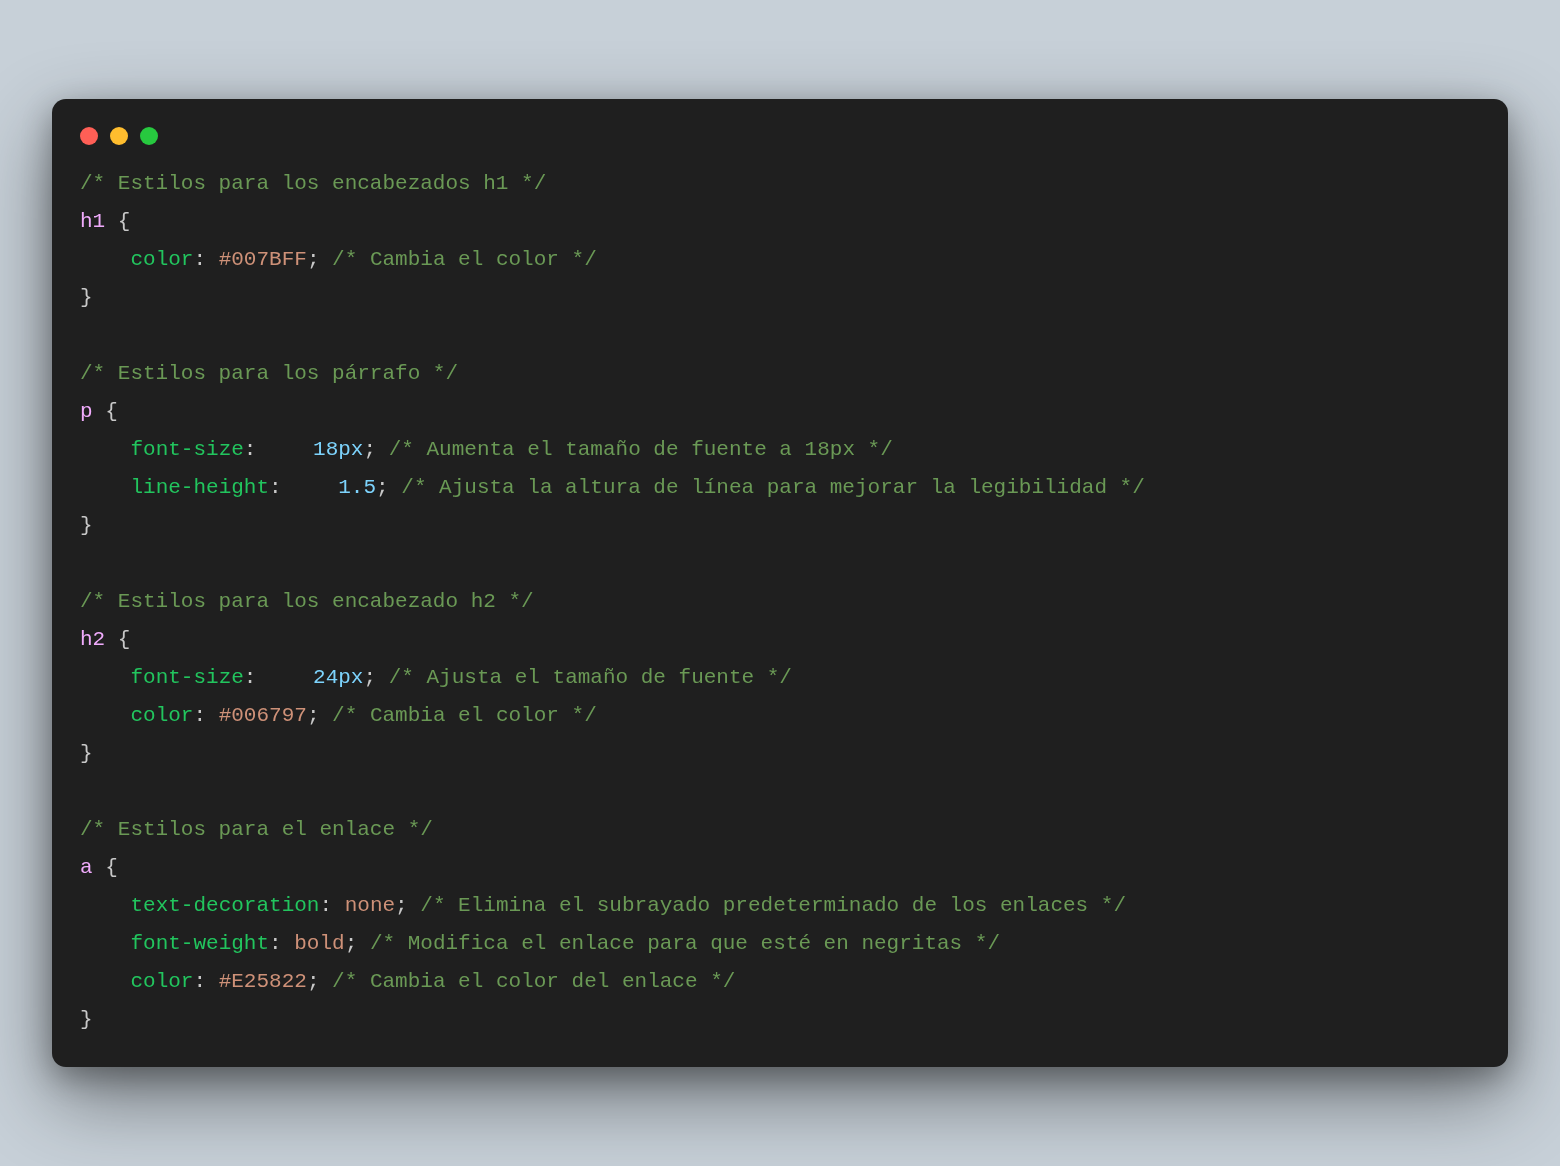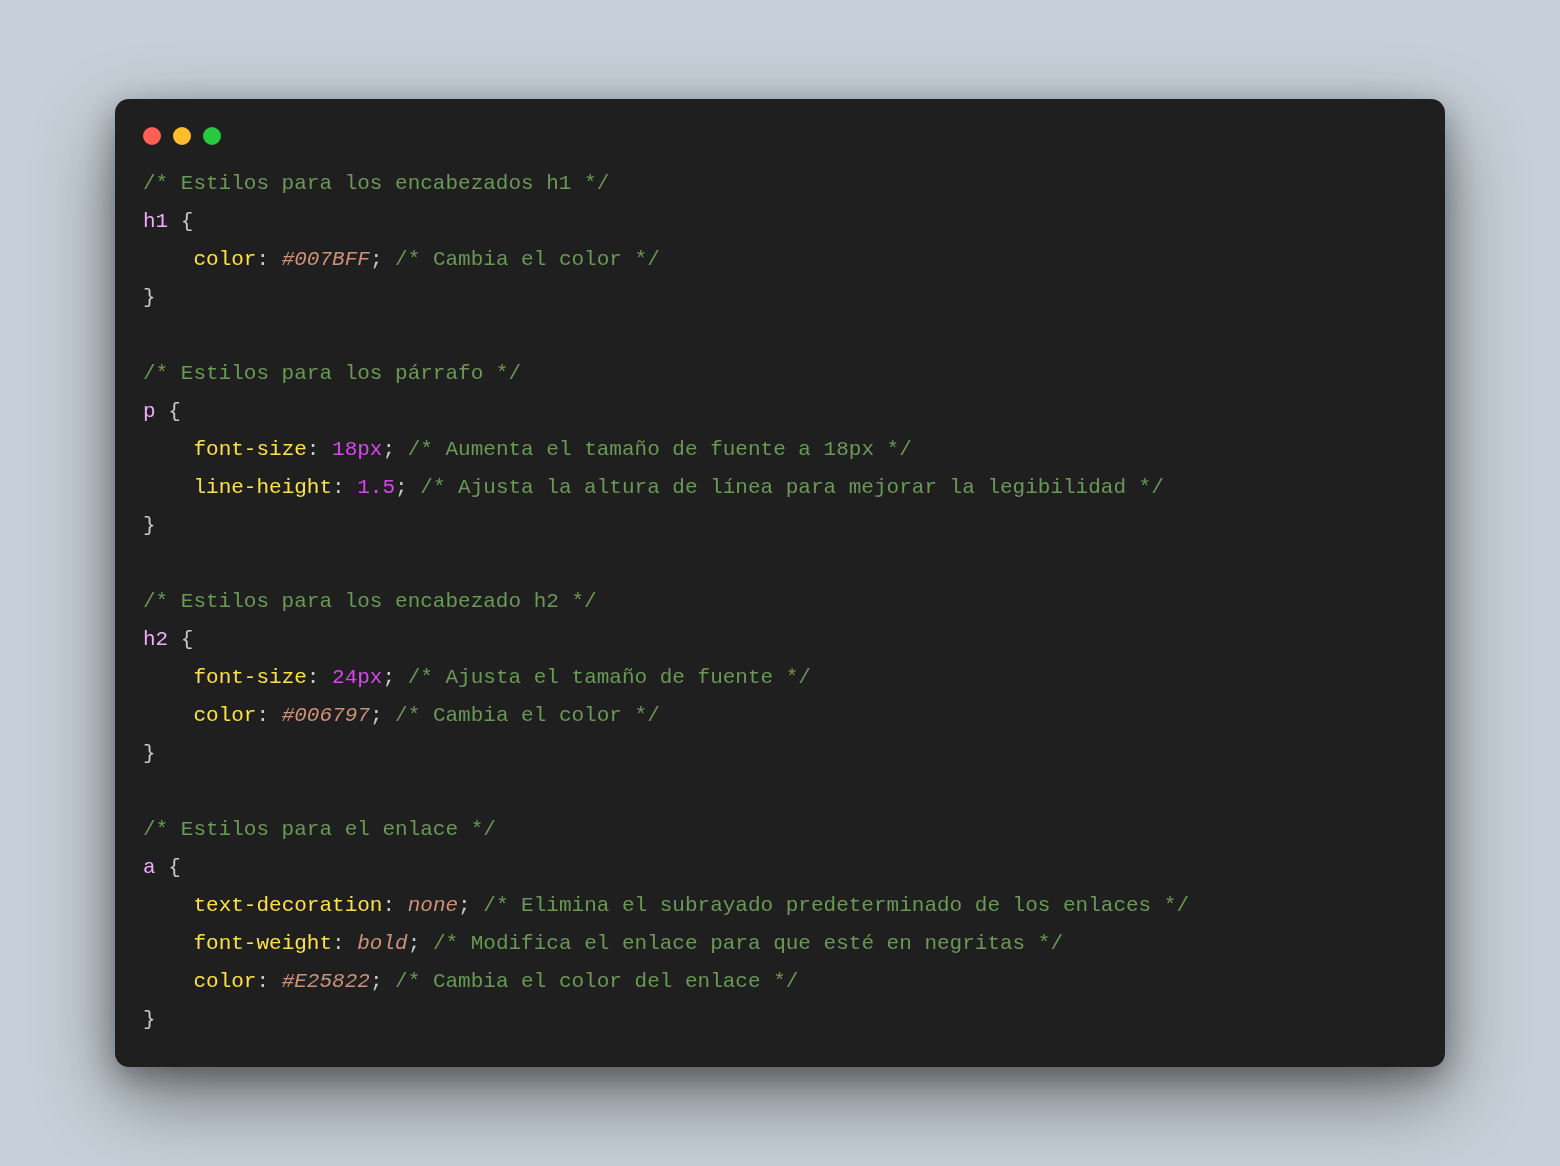--- a/index.html
+++ b/index.html
@@ -8,21 +8,21 @@
     width: 1560px;
     height: 1166px;
     display: flex;
     align-items: center;
     justify-content: center;
     font-family: "SF Mono", "Monaco", "Menlo", "Consolas", "Courier New", monospace;
   }
   .window {
     background: #1f1f1f;
     border-radius: 14px;
-    width: 1330px;
+    width: 1456px;
     box-shadow: 0 30px 80px rgba(0,0,0,0.45), 0 10px 30px rgba(0,0,0,0.3);
     padding: 28px 0 28px 0;
     overflow: hidden;
   }
   .titlebar {
     display: flex;
     gap: 12px;
     padding: 0 28px 20px 28px;
     align-items: center;
   }
@@ -37,24 +37,24 @@
   .code {
     padding: 0 28px;
     font-size: 21px;
     line-height: 38px;
     white-space: pre;
     color: #c8c8c8;
   }
   .c  { color: #6a9955; }   
   .s  { color: #f0abfc; }   
   .b  { color: #c8c8c8; }   
-  .p  { color: #fde047; }   
+  .p  { color: #22c55e; }   
   .co { color: #c8c8c8; }   
-  .v  { color: #ce9178; font-style: italic; }   
-  .n  { color: #d946ef; }   
+  .v  { color: #ce9178; }   
+  .n  { color: #7dd3fc; margin-left: 44px; }   
   .empty { height: 38px; }
 </style>
 </head>
 <body>
 
 <div class="window">
   <div class="titlebar">
     <div class="dot red"></div>
     <div class="dot yellow"></div>
     <div class="dot green"></div>

